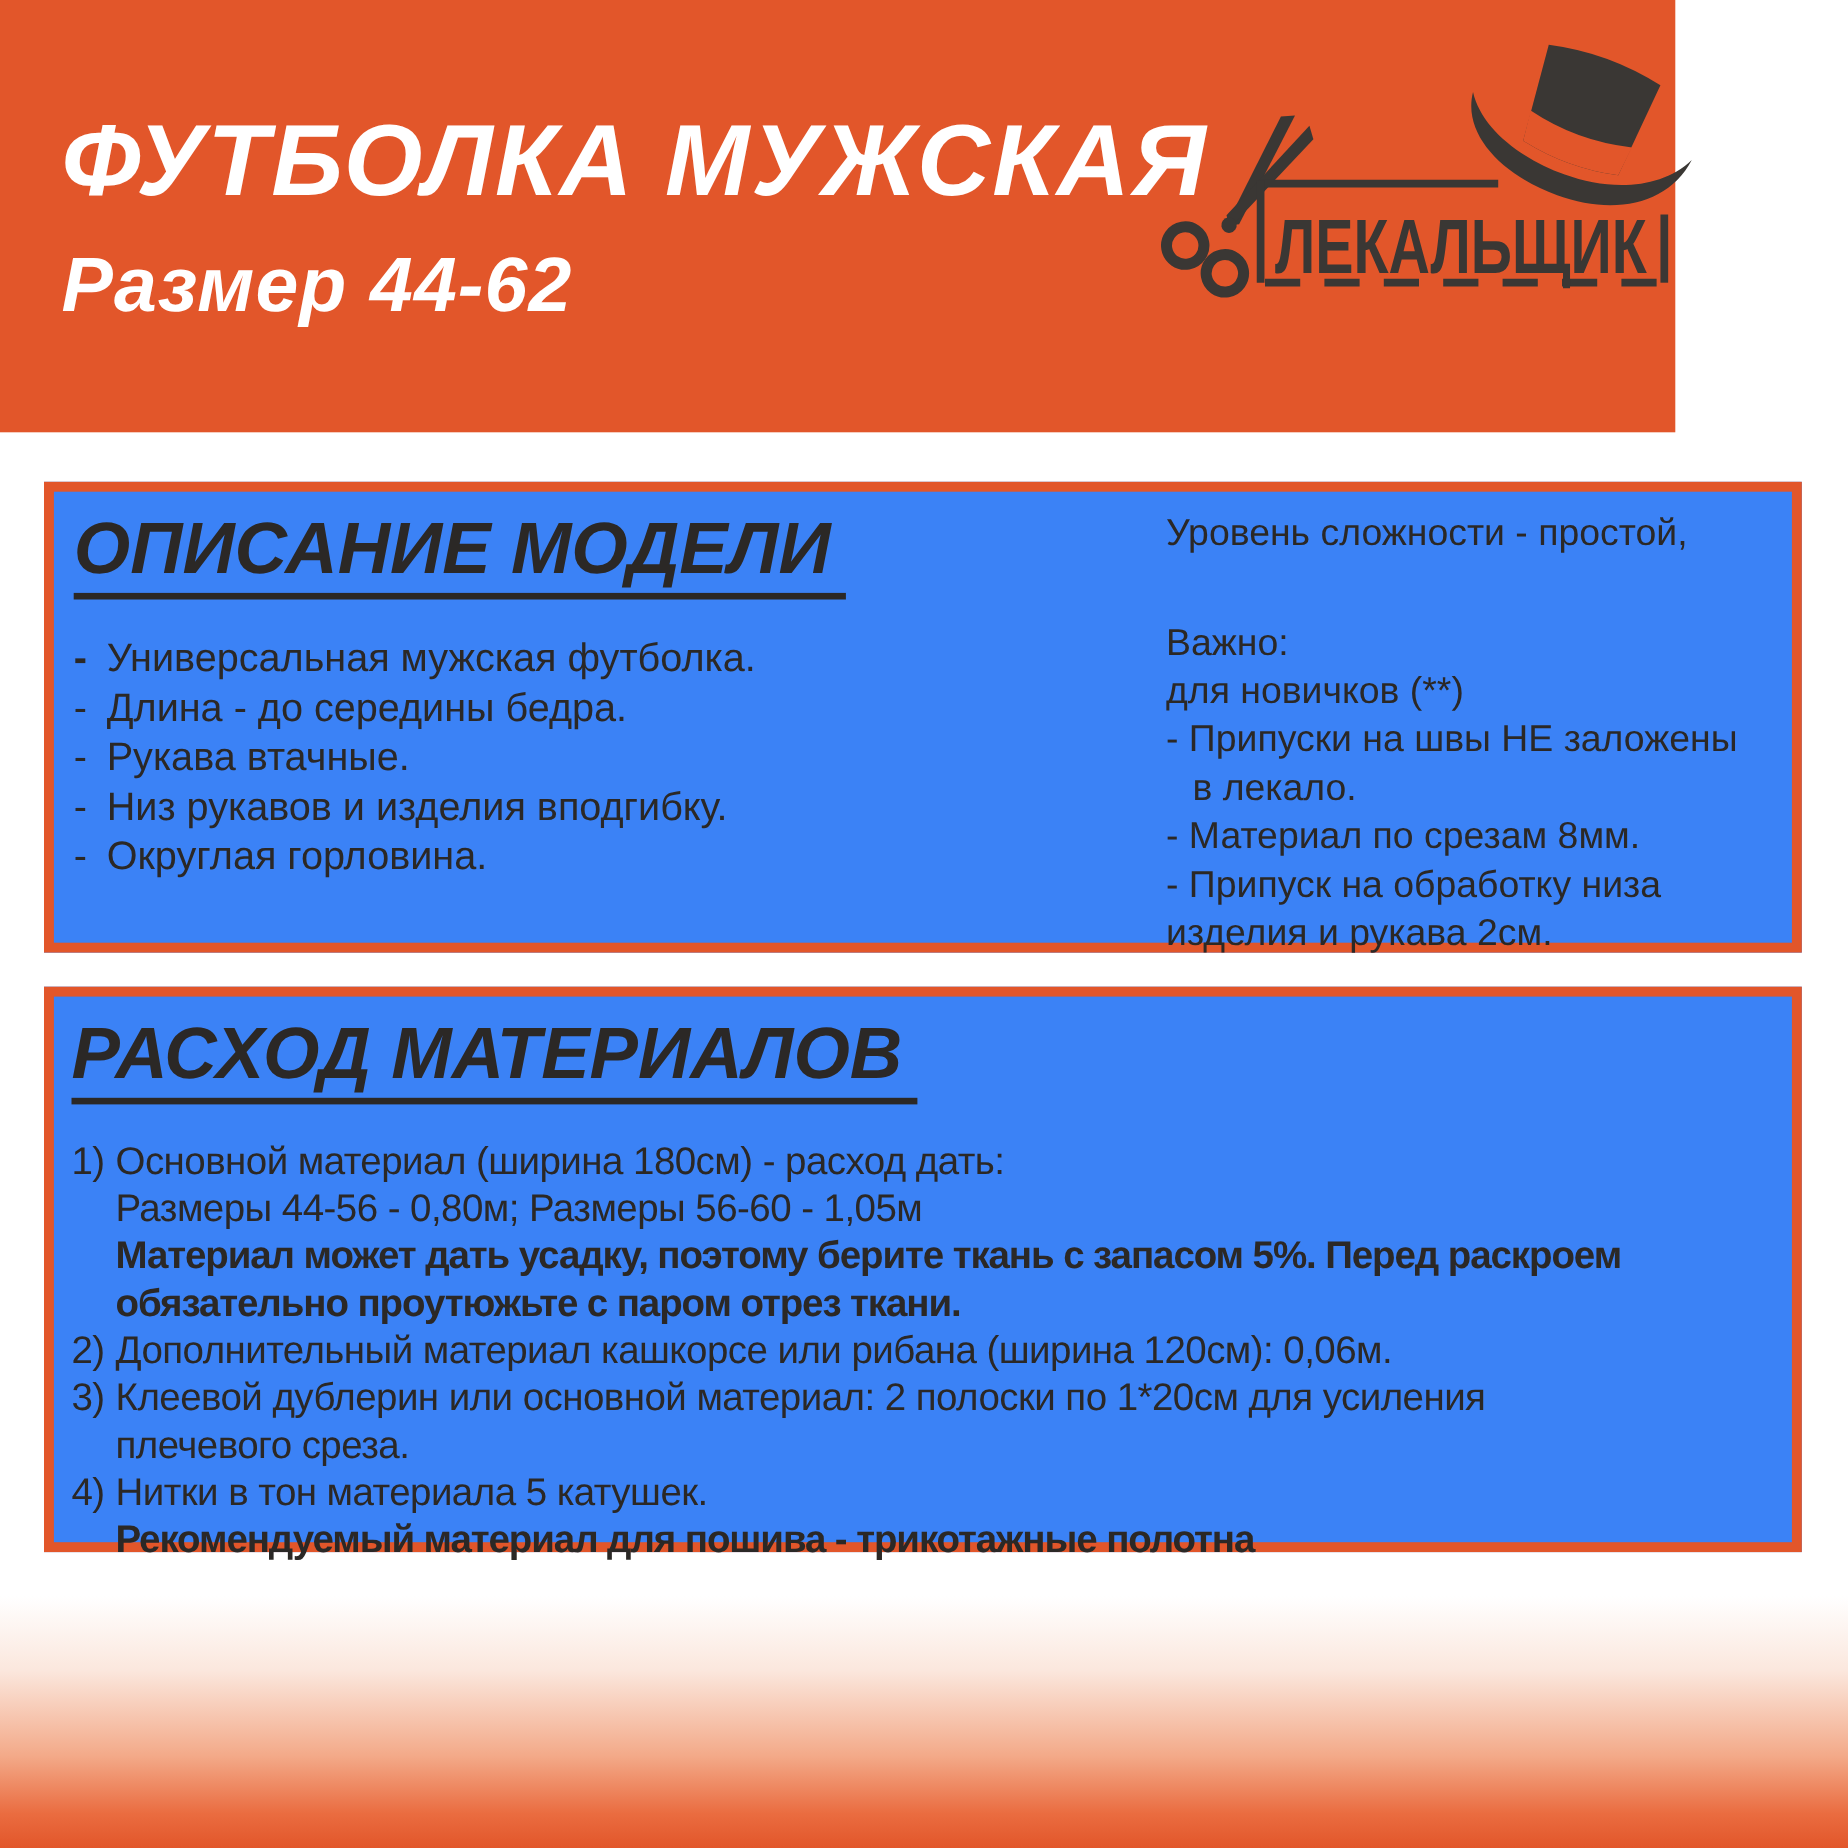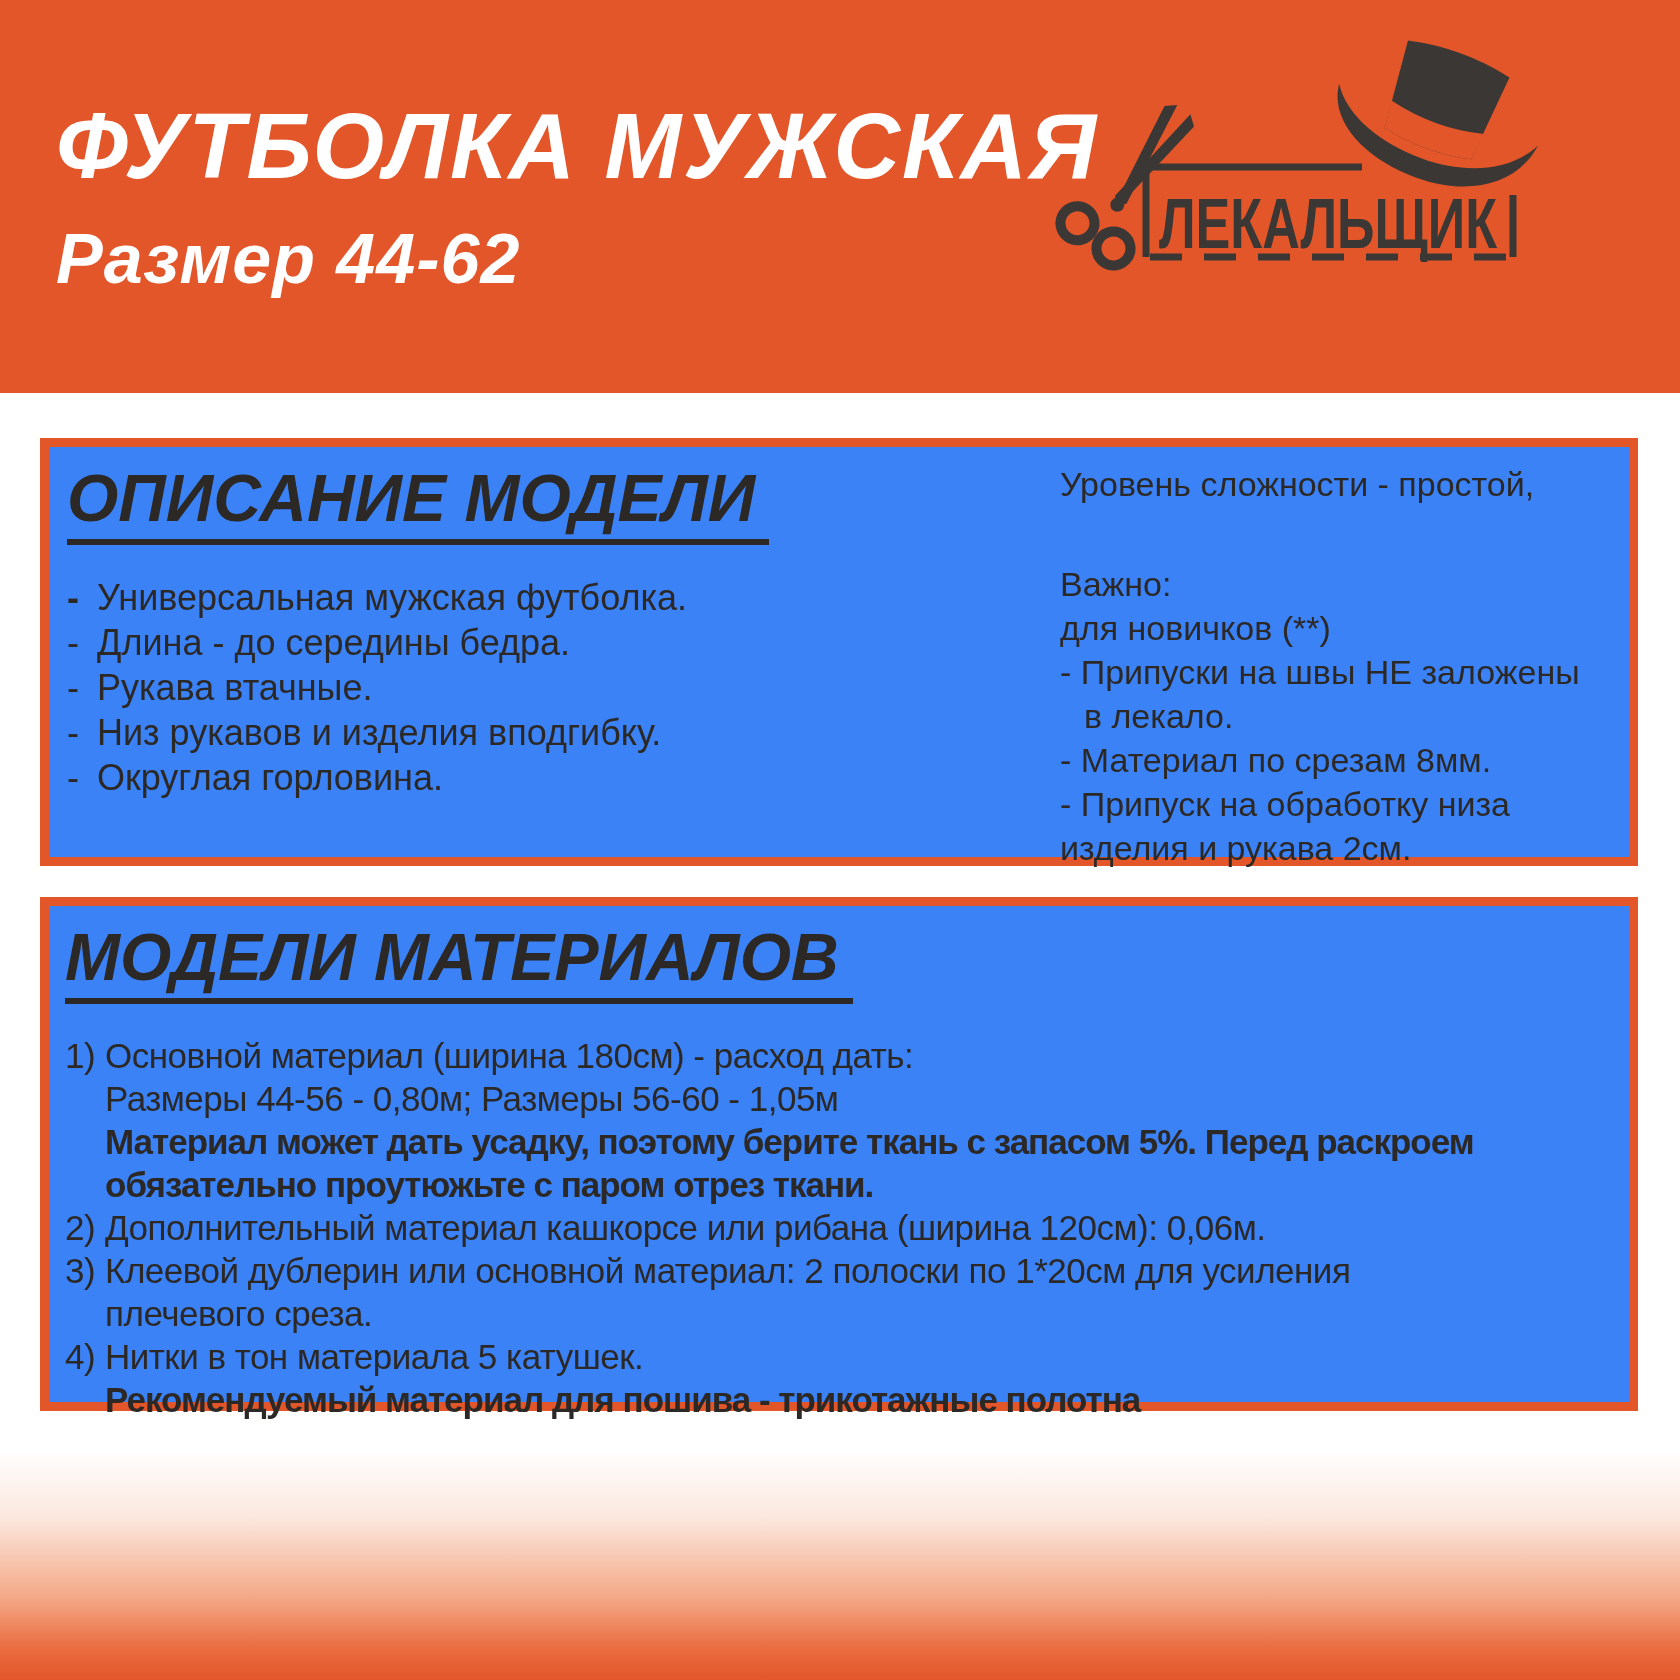--- a/index.html
+++ b/index.html
@@ -7,21 +7,21 @@
     --logo-dark:#3A3734;
     --text:#2B2826;
   }
   html,body{margin:0;padding:0;}
   body{
     width:1680px;height:1680px;position:relative;overflow:hidden;
     background:#ffffff;color:var(--text);
     font-family:"Liberation Sans","DejaVu Sans",sans-serif;
   }
   
-  .header{position:absolute;left:0;top:0;width:1680px;height:393px;background:var(--orange);}
+  .header{position:absolute;left:0;top:0;width:1523px;height:393px;background:var(--orange);}
   .h-title{
     position:absolute;left:56px;top:100px;
     font-size:92px;font-weight:bold;font-style:italic;
     color:#ffffff;letter-spacing:2px;line-height:1;white-space:nowrap;
   }
   .h-sub{
     position:absolute;left:56px;top:224px;
     font-size:70px;font-weight:bold;font-style:italic;
     color:#ffffff;letter-spacing:1px;line-height:1;white-space:nowrap;
   }
@@ -149,21 +149,21 @@
     <div class="i-line ind">в лекало.</div>
     <div class="i-line">- Материал по срезам 8мм.</div>
     <div class="i-line">- Припуск на обработку низа</div>
     <div class="i-line">изделия и рукава 2см.</div>
   </div>
 </div>
 
 <div class="box box2">
   <div class="col2">
     <div class="sec-title">
-      <span class="ul">МОДЕЛИ МАТЕРИАЛОВ</span>
+      <span class="ul">РАСХОД МАТЕРИАЛОВ</span>
     </div>
     <div class="m-list">
       <div class="m-row">
         <span class="m-marker">1)</span>
         <span class="m-text">Основной материал (ширина 180см) - расход дать:</span>
       </div>
       <div class="m-row">
         <span class="m-marker"></span>
         <span class="m-text">Размеры 44-56 - 0,80м; Размеры 56-60 - 1,05м</span>
       </div>

